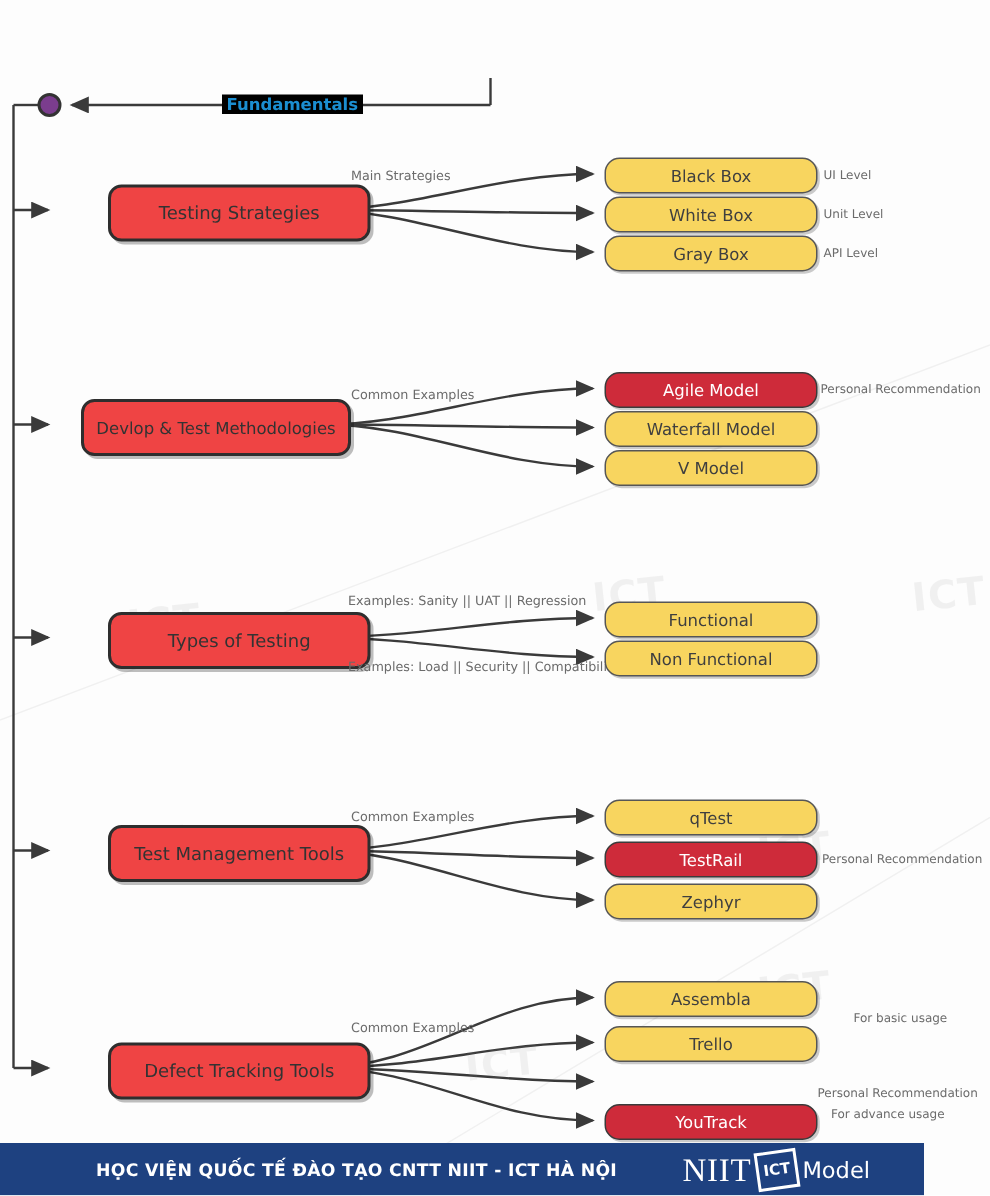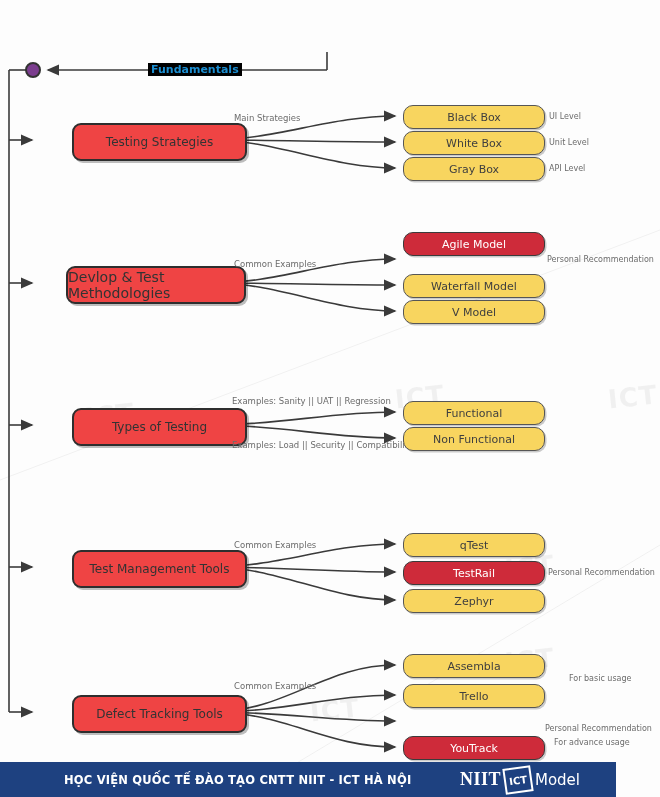--- a/index.html
+++ b/index.html
@@ -24,21 +24,21 @@
   .root-dot{
     position:absolute;left:25px;top:62px;width:12px;height:12px;
     background:#7b3d8e;border:2.5px solid #333;border-radius:50%;
   }
   .green{
     position:absolute;left:40px;width:171px;height:34px;
     background:#ef4444;border:2px solid #2e2e2e;border-radius:9px;
     display:flex;align-items:center;justify-content:center;
     font-size:12px;color:#333;box-shadow:2px 2px 0 rgba(0,0,0,0.25);margin-left:32px;
   }
-  .green.wide{left:34px;width:176px;font-size:14px;}
+  .green.wide{left:22px;width:176px;font-size:11px;}
   .child{
     position:absolute;left:403px;width:140px;height:22px;
     border-radius:10px;display:flex;align-items:center;justify-content:center;
     font-size:11px;box-shadow:1.5px 1.5px 0 rgba(0,0,0,0.2);
   }
   .child[data-type="yellow"]{background:#f8d55f;border:1.6px solid #565656;color:#3f3f3f;}
   .child[data-type="red"]{background:#ce2b3a;border:1.6px solid #3b3b3b;color:#ffffff;}
   .wire-label{
     position:absolute;color:#6b6b6b;font-size:8.5px;white-space:nowrap;
   }
@@ -55,21 +55,21 @@
   }
   .footer-text{
     position:absolute;left:64px;color:#ffffff;font-size:11.5px;font-weight:bold;
     letter-spacing:0.2px;
   }
   .logo{
     position:absolute;right:36px;display:flex;align-items:center;gap:3px;
   }
   .logo-niit{
     color:#fff;font-family:"Liberation Serif","DejaVu Serif",serif;
-    font-size:18px;font-weight:bold;letter-spacing:0.5px;
+    font-size:22px;font-weight:normal;letter-spacing:0.5px;
   }
   .logo-ict{
     display:flex;align-items:center;justify-content:center;
     width:24px;height:22px;border:2.5px solid #fff;transform:rotate(-8deg);
     color:#fff;font-size:10px;font-weight:bold;background:#1e4180;
   }
   .logo-hanoi{color:#fff;font-size:15px;}
 </style>
 </head>
 <body>
@@ -136,21 +136,21 @@
   <span class="wire-label" style="left:234px;top:113px">Main Strategies</span>
   <div class="child" style="top:105px" data-type="yellow">Black Box</div>
   <div class="child" style="top:131px" data-type="yellow">White Box</div>
   <div class="child" style="top:157px" data-type="yellow">Gray Box</div>
   <span class="side-note" style="left:549px;top:112px">UI Level</span>
   <span class="side-note" style="left:549px;top:138px">Unit Level</span>
   <span class="side-note" style="left:549px;top:164px">API Level</span>
 
   <div class="green wide" style="top:266px">Devlop &amp; Test Methodologies</div>
   <span class="wire-label" style="left:234px;top:259px">Common Examples</span>
-  <div class="child" style="top:232px" data-type="red">Agile Model</div>
+  <div class="child" style="top:248px" data-type="red">Agile Model</div>
   <div class="child" style="top:274px" data-type="yellow">Waterfall Model</div>
   <div class="child" style="top:300px" data-type="yellow">V Model</div>
   <span class="side-note" style="left:547px;top:255px">Personal Recommendation</span>
 
   <div class="green" style="top:408px">Types of Testing</div>
   <span class="wire-label" style="left:232px;top:396px">Examples: Sanity || UAT || Regression</span>
   <span class="wire-label" style="left:232px;top:440px">Examples: Load || Security || Compatibility</span>
   <div class="child" style="top:401px" data-type="yellow">Functional</div>
   <div class="child" style="top:427px" data-type="yellow">Non Functional</div>
 

